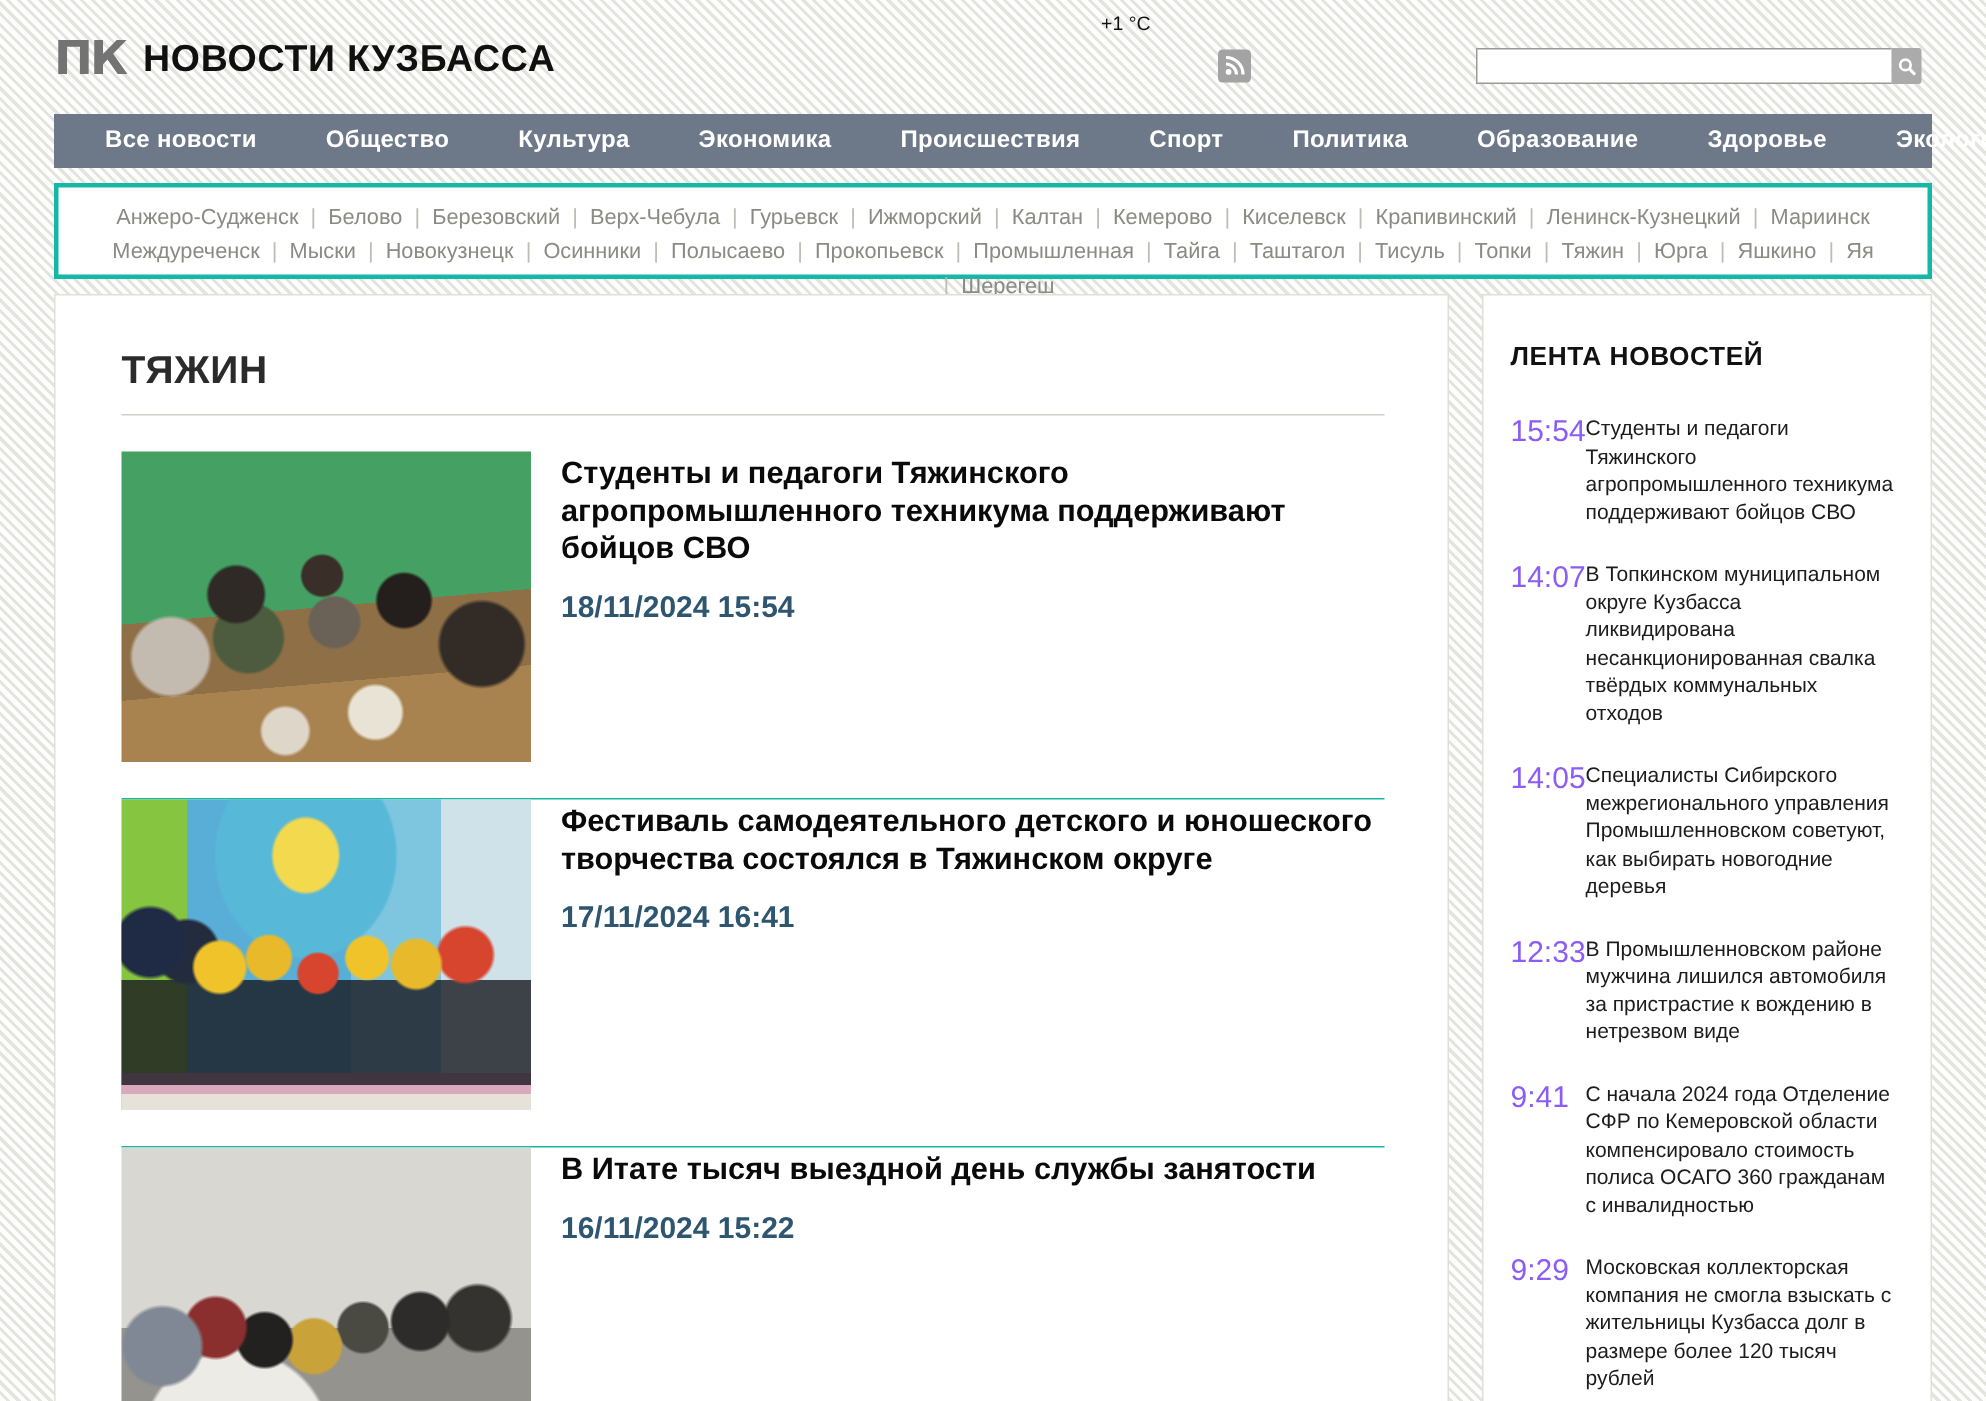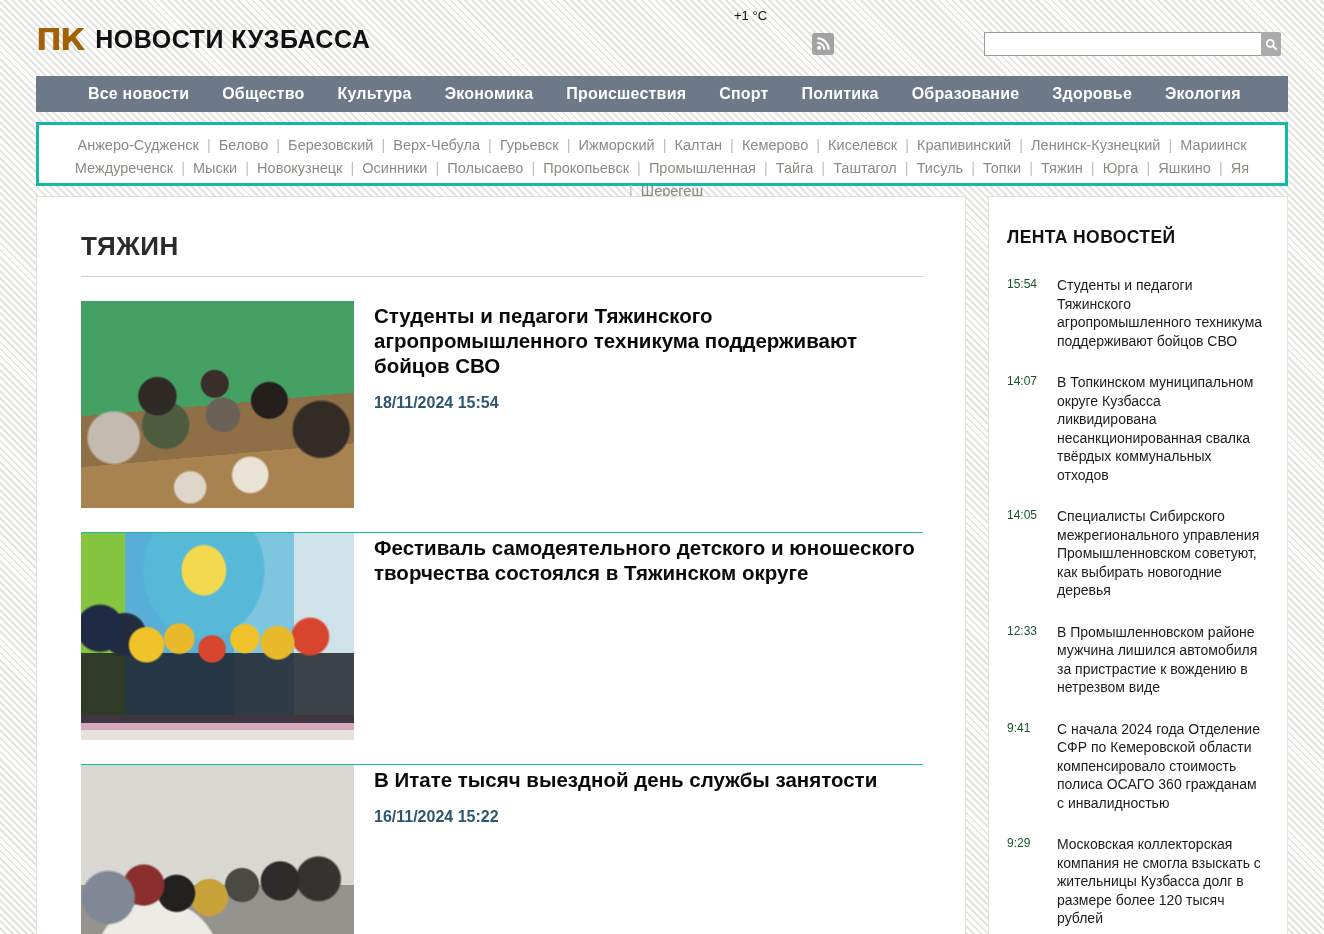--- a/index.html
+++ b/index.html
@@ -10,21 +10,21 @@
     background-image:repeating-linear-gradient(45deg, rgba(255,255,255,.85) 0 3px, rgba(205,205,198,.38) 3px 5px);
     position:relative;
     color:#1a1a1a;
   }
   a { text-decoration:none; }
 
   
   .site-header{ position:absolute; left:36px; right:36px; top:0; height:76px; }
   .brand{ position:absolute; left:0; top:24px; display:flex; align-items:center; cursor:pointer; }
   .logo-mark{
-    font-weight:800; font-size:31px; letter-spacing:-2px; color:#a16207;
+    font-weight:800; font-size:31px; letter-spacing:-2px; color:#737373;
     line-height:30px; margin-right:12px; font-family:"DejaVu Sans", sans-serif;text-align:right;
   }
   .site-title{ font-size:25px; font-weight:700; letter-spacing:.5px; color:#101010; }
   .temp{ position:absolute; left:698px; top:8px; font-size:13px; color:#111; }
   .rss-btn{
     position:absolute; left:776px; top:33px; width:22px; height:22px;
     background:#a3a3a3; border-radius:3px; display:flex; align-items:center; justify-content:center; cursor:pointer;
   }
   .search-box{ position:absolute; right:7px; top:32px; display:flex; }
   .search-input{
@@ -32,21 +32,21 @@
     background:#fff; padding:0 6px; font-size:13px; outline:none;
   }
   .search-btn{
     width:20px; height:24px; background:#ababab; border:none; cursor:pointer;
     display:flex; align-items:center; justify-content:center; border-radius:0 2px 2px 0;
   }
 
   
   .main-nav{
     position:absolute; left:36px; right:36px; top:76px; height:36px;
-    background:#6d7888; display:flex; align-items:center; padding-left:52px; gap:33px;
+    background:#6d7888; display:flex; align-items:center; padding-left:34px; gap:46px;
   }
   .main-nav .nav-item{
     color:#fff; font-weight:700; font-size:16px; letter-spacing:.2px; cursor:pointer; white-space:nowrap;
   }
 
   
   .cities{
     position:absolute; left:36px; right:36px; top:122px; height:64px;
     background:#fff; border:3px solid #14b8a6; text-align:center; padding-top:9px;
     font-size:14.5px; line-height:23px;
@@ -70,21 +70,21 @@
   
   .page-title{ margin:34px 44px 0; font-size:26px; font-weight:700; color:#2b2b2b; letter-spacing:.5px; }
   .title-rule{ border:none; border-top:1px solid #cfcfca; margin:14px 42px 0 44px; }
   .article-row{ display:flex; gap:20px; margin:24px 42px 0 44px; padding-top:0; }
   .article-row + .article-row{ border-top:1px solid #14b8a6; }
   .photo{ flex:0 0 273px; width:273px; height:207px; cursor:pointer; }
   .article-body{ flex:1; padding-top:2px; }
   .article-title{
     font-size:20.5px; line-height:25px; font-weight:700; color:#0a0a0a; cursor:pointer; display:block;
   }
-  .article-date{ margin-top:16px; font-size:16px; font-weight:700; color:#2e5670; }
+  .article-date{ margin-top:16px; font-size:20px; font-weight:700; color:#2e5670; }
 
   
   .article-row:nth-of-type(1) .photo{
     background:
       radial-gradient(circle at 12% 66%, #c3bab0 0 9%, transparent 10%),
       radial-gradient(circle at 28% 46%, #2f2a26 0 8%, transparent 9%),
       radial-gradient(circle at 31% 60%, #4d5c3e 0 10%, transparent 11%),
       radial-gradient(circle at 49% 40%, #3a2e28 0 7%, transparent 8%),
       radial-gradient(circle at 52% 55%, #6b6257 0 9%, transparent 10%),
       radial-gradient(circle at 69% 48%, #241f1c 0 8%, transparent 9%),
@@ -117,21 +117,21 @@
       radial-gradient(circle at 59% 58%, #4a4a42 0 8%, transparent 9%),
       radial-gradient(circle at 73% 56%, #2e2c2a 0 8%, transparent 9%),
       radial-gradient(circle at 87% 55%, #35332f 0 8%, transparent 9%),
       radial-gradient(ellipse at 28% 96%, #edebe5 0 22%, transparent 23%),
       linear-gradient(180deg, #d8d7d2 0 58%, #95938e 58% 100%);
   }
 
   
   .feed-title{ font-size:17.5px; font-weight:700; color:#111; letter-spacing:.4px; margin-bottom:28px; }
   .feed-item{ display:flex; margin-bottom:23px; }
-  .feed-time{ flex:0 0 50px; font-size:12px; color:#14532d; padding-top:1px; }
+  .feed-time{ flex:0 0 50px; font-size:20px; color:#8b5cf6; padding-top:1px; }
   .feed-text{ flex:1; font-size:14px; line-height:18.5px; color:#1c1c1c; cursor:pointer; }
 </style>
 </head>
 <body>
 
 <header class="site-header">
   <div class="brand">
     <span class="logo-mark">ПК</span>
     <span class="site-title">НОВОСТИ КУЗБАССА</span>
   </div>
@@ -196,20 +196,21 @@
         <div class="article-body">
           <a class="article-title">Студенты и педагоги Тяжинского агропромышленного техникума поддерживают бойцов СВО</a>
           <div class="article-date">18/11/2024 15:54</div>
         </div>
       </div>
 
       <div class="article-row">
         <div class="photo"></div>
         <div class="article-body">
           <a class="article-title">Фестиваль самодеятельного детского и юношеского творчества состоялся в Тяжинском округе</a>
+          <div class="article-date">17/11/2024 16:41</div>
         </div>
       </div>
 
       <div class="article-row">
         <div class="photo"></div>
         <div class="article-body">
           <a class="article-title">В Итате тысяч выездной день службы занятости</a>
           <div class="article-date">16/11/2024 15:22</div>
         </div>
       </div>

